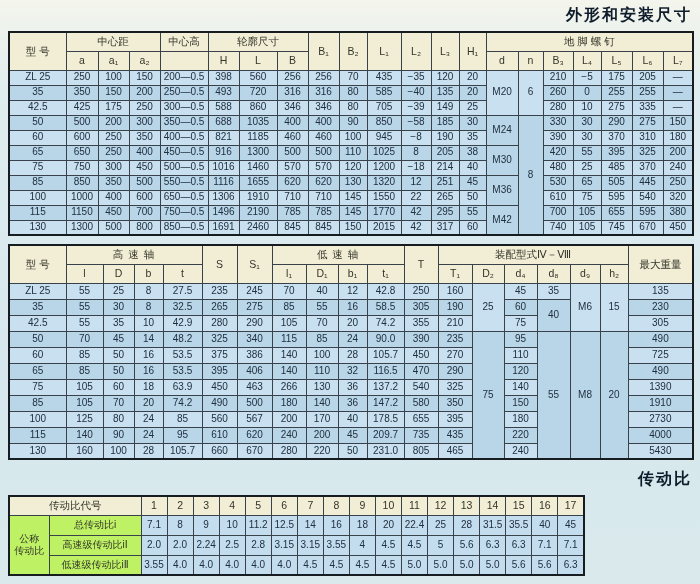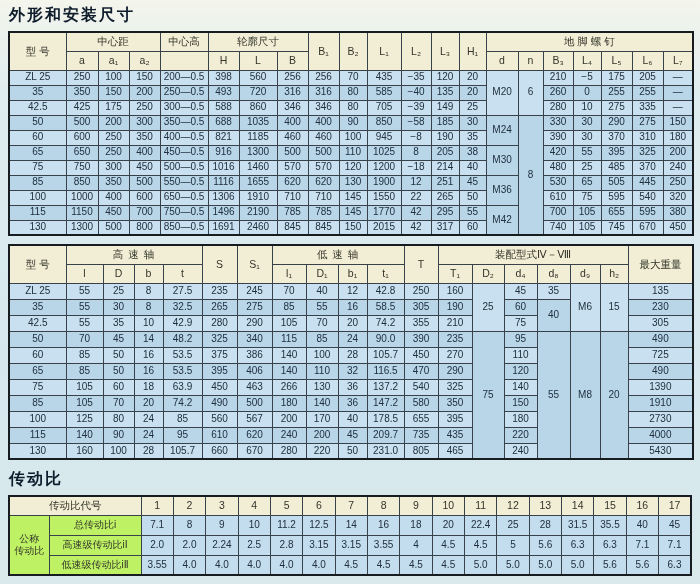--- a/index.html
+++ b/index.html
@@ -5,25 +5,25 @@
   *{box-sizing:border-box;margin:0;padding:0}
   html,body{width:700px;height:584px;overflow:hidden}
   body{
     font-family:"Liberation Sans","DejaVu Sans",sans-serif;
     background:linear-gradient(180deg,#f4f5ec 0%,#e0edef 15%,#d6e8ee 60%,#d9e9ec 100%);
     color:#1d2b38;
   }
   .page{padding:3px 8px}
   .sec-title{
     font-size:16px;font-weight:bold;color:#0e1c2b;
-    letter-spacing:2px;margin:2px 0 5px 1px;
+    letter-spacing:2px;margin:2px 0 5px 1px;text-align:right;
   }
   .sec-title.second{margin-top:9px}
   table{
-    border-collapse:collapse;table-layout:fixed;width:684px;
+    border-collapse:collapse;table-layout:fixed;width:577px;
     border:2px solid #171c21;background:#c6def0;
   }
   th,td{
     border:1px solid #39414a;
     font-size:10px;line-height:1.05;text-align:center;vertical-align:middle;
     padding:1px 0;overflow:hidden;white-space:nowrap;color:#20303f;
   }
   thead th{background:#f2eed5;font-weight:normal;color:#33342a;height:19px;font-size:10.5px}
   #t1 tbody td{height:15px}
   #t2 tbody td{height:16px}
@@ -258,21 +258,21 @@
           <td>85</td>
           <td>850</td>
           <td>350</td>
           <td>500</td>
           <td>550—0.5</td>
           <td>1116</td>
           <td>1655</td>
           <td>620</td>
           <td>620</td>
           <td>130</td>
-          <td>1900</td>
+          <td>1320</td>
           <td>12</td>
           <td>251</td>
           <td>45</td>
           <td rowspan="2">M36</td>
           <td>530</td>
           <td>65</td>
           <td>505</td>
           <td>445</td>
           <td>250</td>
         </tr>

